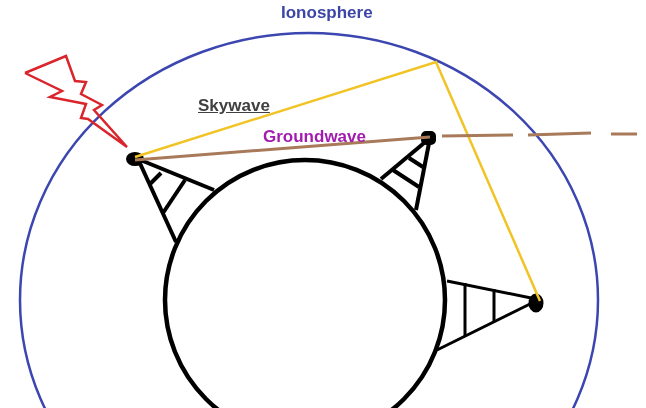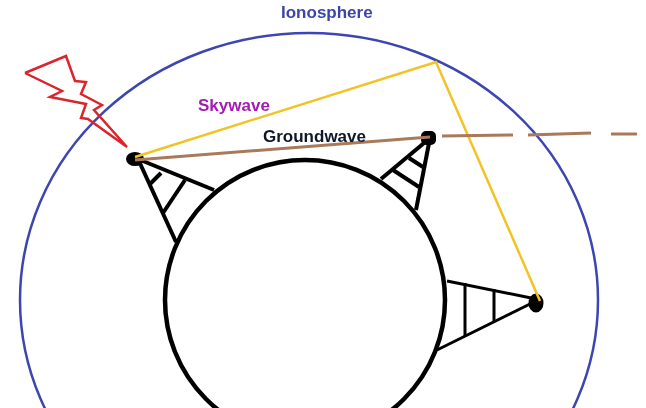--- a/index.html
+++ b/index.html
@@ -1,21 +1,21 @@
 <!DOCTYPE html>
 <html><head>
 <meta charset="utf-8">
 <style>
   html, body { margin: 0; padding: 0; background: #ffffff; }
   body { width: 646px; height: 408px; overflow: hidden; position: relative; font-family: "Liberation Sans", sans-serif; }
   svg { position: absolute; left: 0; top: 0; }
   .label { position: absolute; font-weight: bold; font-size: 17px; white-space: nowrap; }
   #lbl-iono { left: 281px; top: 3px; color: #3c46a6; }
-  #lbl-sky { left: 198px; top: 96px; color: #a21caf; }
-  #lbl-ground { left: 263px; top: 127px; color: #0f172a; text-align: center; }
+  #lbl-sky { left: 198px; top: 96px; color: #404040; text-decoration: underline; }
+  #lbl-ground { left: 263px; top: 127px; color: #a21caf; text-align: center; }
 </style>
 </head>
 <body>
 
 <svg width="646" height="408" viewBox="0 0 646 408">
 
   <ellipse cx="309" cy="300" rx="289" ry="267" fill="none" stroke="#3c46b0" stroke-width="2.5"></ellipse>
 
   <circle cx="305" cy="300" r="140" fill="none" stroke="#000" stroke-width="4.5"></circle>
 

